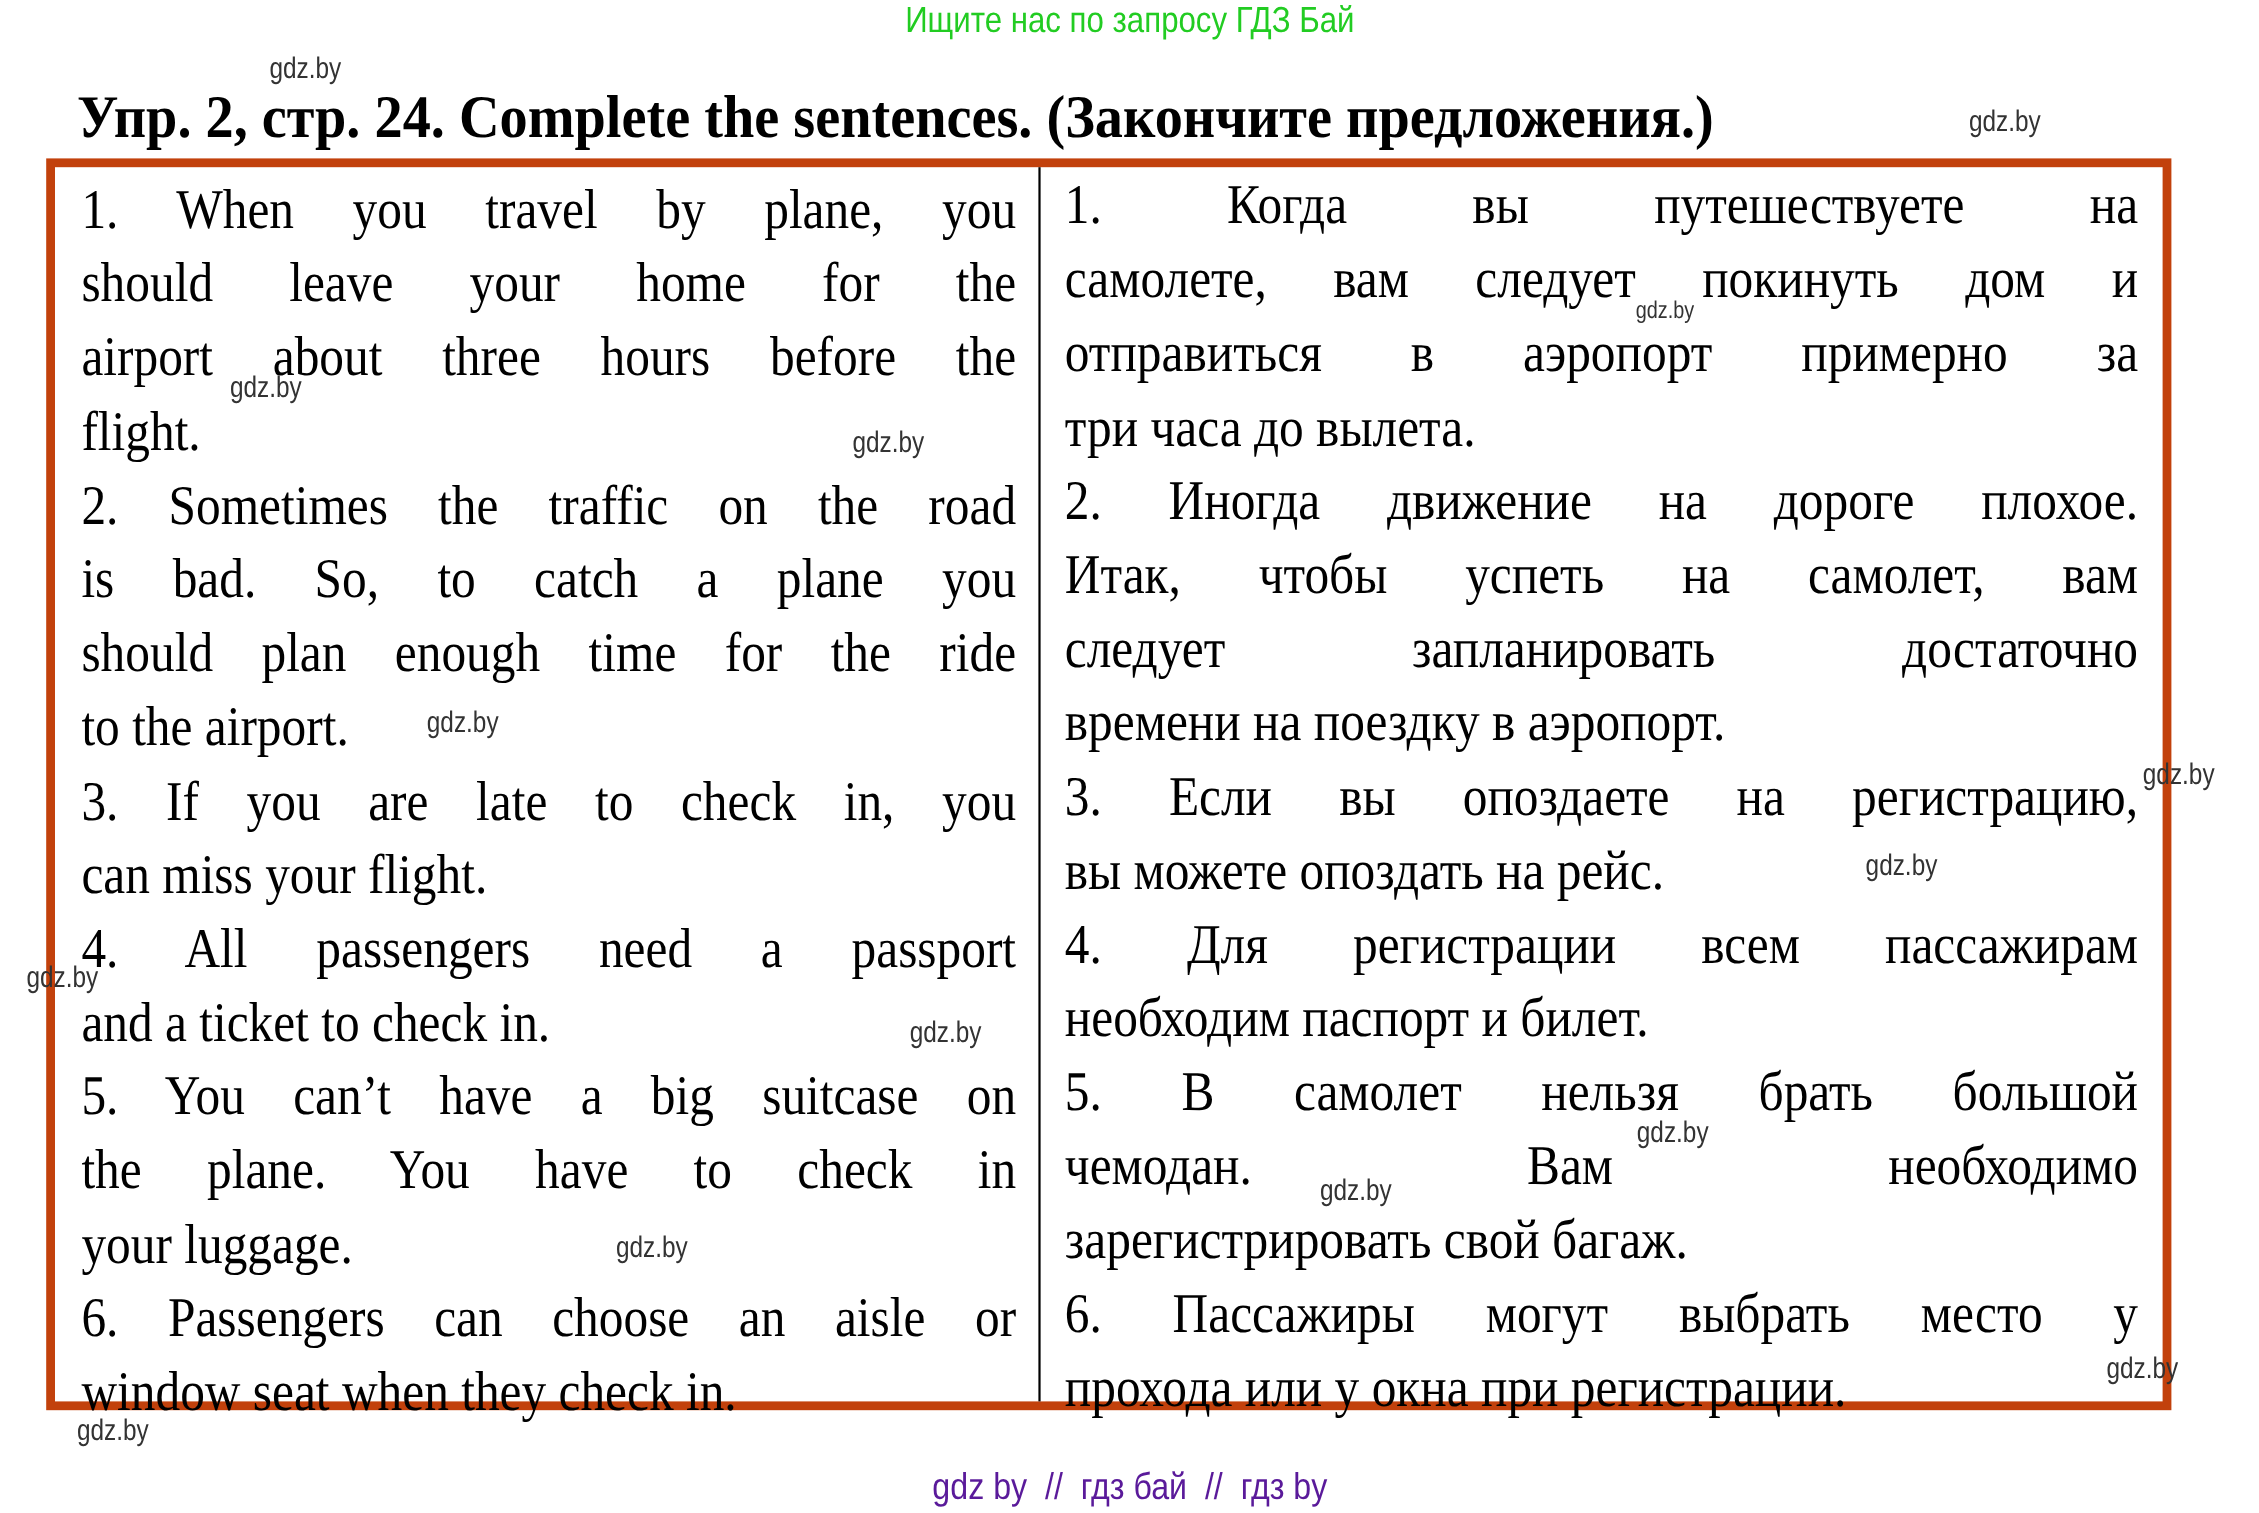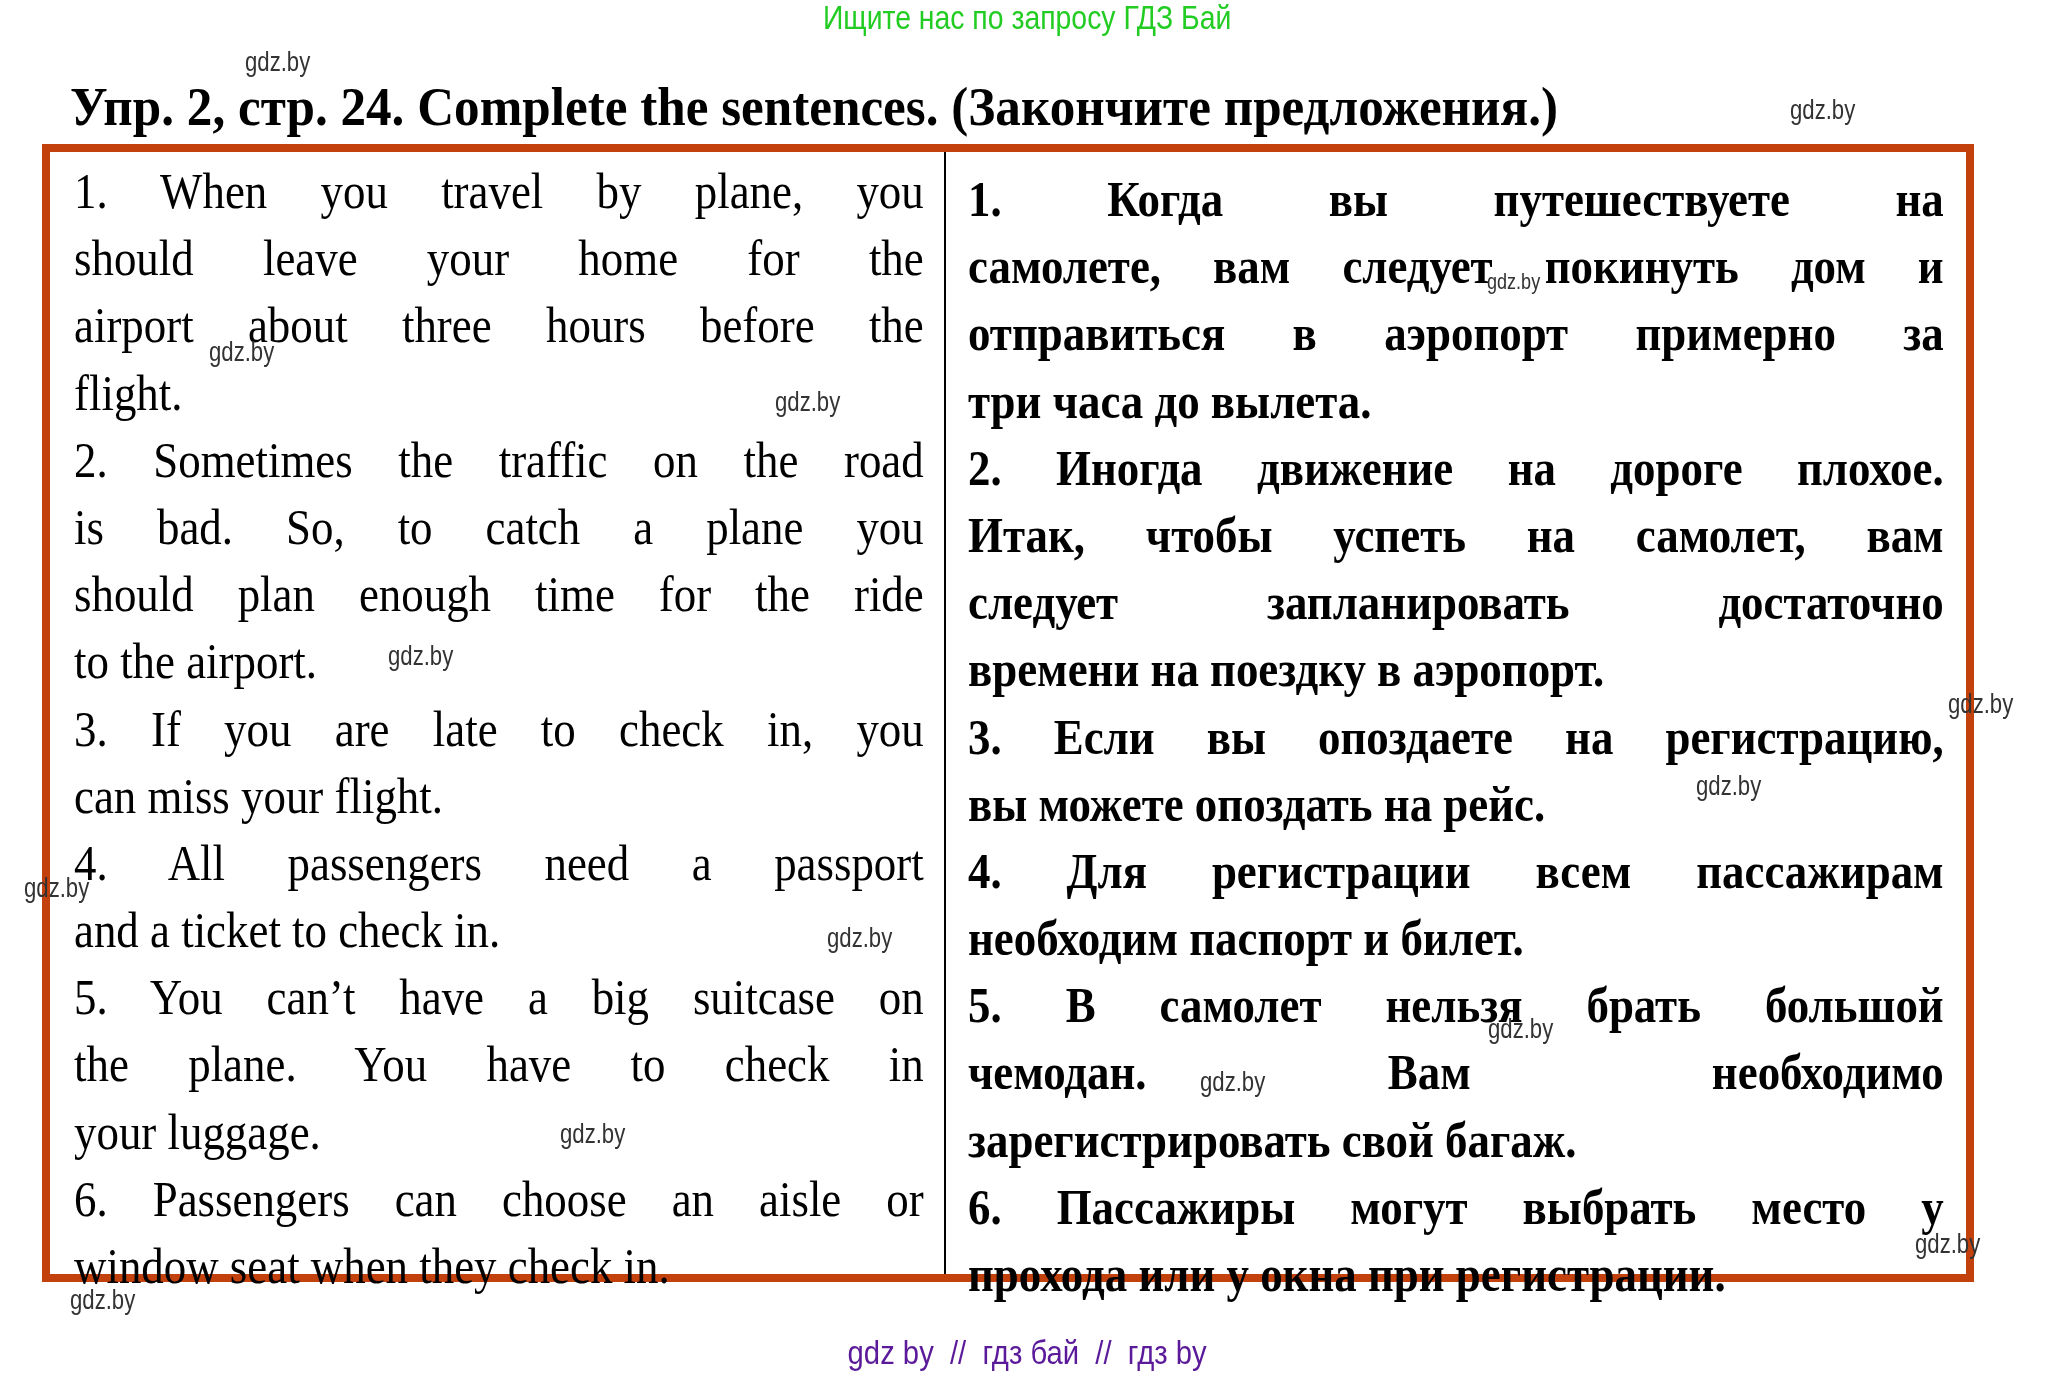--- a/index.html
+++ b/index.html
@@ -3,21 +3,21 @@
 <meta charset="utf-8">
 <style>
   html, body { margin:0; padding:0; background:#ffffff; }
   body { width:2054px; height:1375px; position:relative; overflow:hidden; font-family:"Liberation Serif", serif; color:#000; }
   .top-banner { position:absolute; left:0; width:2054px; top:0; text-align:center; font-family:"Liberation Sans", sans-serif; font-size:33px; line-height:36px; transform:scaleX(0.86); transform-origin:1028px 0; }
   .title { position:absolute; left:70px; top:76px; font-size:55px; font-weight:bold; line-height:62px; white-space:nowrap; transform:scaleX(0.93); transform-origin:0 0; }
   .wm { position:absolute; font-family:"Liberation Sans", sans-serif; font-size:27px; line-height:28px; color:#333; transform:scaleX(0.82); transform-origin:0 0; white-space:nowrap; }
   .table { position:absolute; left:42px; top:144px; width:1932px; height:1138px; border:8px solid #c2410c; box-sizing:border-box; }
   .col { position:absolute; top:0; bottom:0; box-sizing:border-box; }
   .col.left { left:0; width:896px; border-right:2px solid #000; padding:6px 20px 0 24px; }
-  .col.right { left:896px; right:0; padding:14px 22px 0 22px;font-weight:bold; }
+  .col.right { left:896px; right:0; padding:2px 22px 0 22px; }
   .line { font-size:51px; line-height:67.2px; height:67.2px; white-space:nowrap; text-align:justify; text-align-last:justify; overflow:visible; transform:scaleX(0.88); transform-origin:0 0; width:113.6%; }
   .line.last { text-align-last:left; }
   .footer { position:absolute; left:0; width:2054px; top:1333px; text-align:center; font-family:"Liberation Sans", sans-serif; font-size:34px; line-height:38px; transform:scaleX(0.86); transform-origin:1028px 0; white-space:pre; }
 </style>
 </head>
 <body>
 
 <div class="top-banner" style="color:#22cc22">Ищите нас по запросу ГДЗ Бай</div>
 
 <div class="wm" style="left:245px;top:48px;">gdz.by</div>

